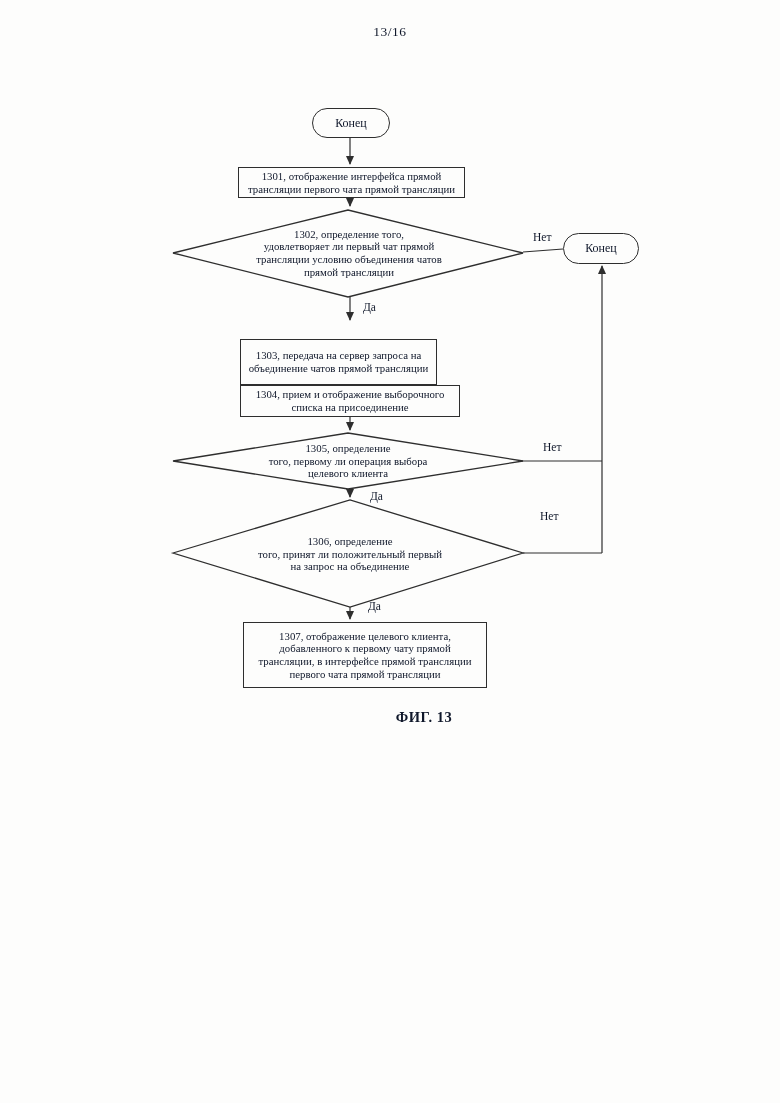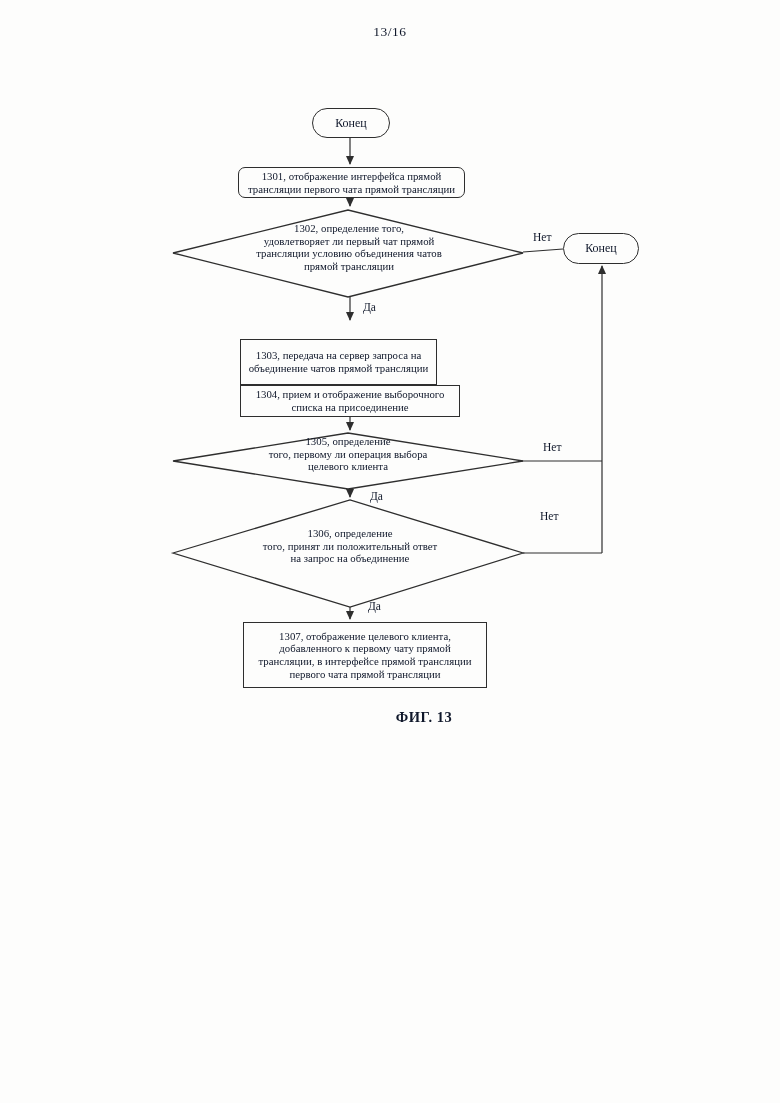--- a/index.html
+++ b/index.html
@@ -33,20 +33,21 @@
   }
   .process { border: 1.5px solid #2e2e2e; }
   .terminator {
     border: 1.5px solid #2e2e2e;
     border-radius: 16px;
     font-size: 12px;
   }
   .decision-text {
     z-index: 2;
     display: flex;
+    align-items: center;
     justify-content: center;
     text-align: center;
     font-size: 10.8px;
     line-height: 1.18;
     background: transparent;
   }
   .pre { white-space: pre-line; }
   .edge-label {
     z-index: 3;
     font-size: 11.5px;
@@ -89,21 +90,21 @@
       <polygon points="173,253 348,210 523,253 348,297"></polygon>
       <polygon points="173,461 348,433 523,461 348,489"></polygon>
       <polygon points="173,553 350,500 523,553 350,607"></polygon>
     </g>
   </svg>
 
   <div class="abs node terminator" style="left:312px; top:108px; width:78px; height:30px;">
     <span>Конец</span>
   </div>
 
-  <div class="abs node process" style="left:238px; top:167px; width:227px; height:31px;border-radius:7px;">
+  <div class="abs node process" style="left:238px; top:167px; width:227px; height:31px;">
     <span class="pre">1301, отображение интерфейса прямой
 трансляции первого чата прямой трансляции</span>
   </div>
 
   <div class="abs decision-text" style="left:218px; top:222px; width:262px; height:62px;">
     <span class="pre">1302, определение того,
 удовлетворяет ли первый чат прямой
 трансляции условию объединения чатов
 прямой трансляции</span>
   </div>
@@ -131,21 +132,21 @@
 того, первому ли операция выбора
 целевого клиента</span>
   </div>
 
   <div class="abs edge-label" style="left:543px; top:441px;">Нет</div>
 
   <div class="abs edge-label" style="left:370px; top:490px;">Да</div>
 
   <div class="abs decision-text" style="left:230px; top:527px; width:240px; height:54px;">
     <span class="pre">1306, определение
-того, принят ли положительный ответ
+того, принят ли положительный первый
 на запрос на объединение</span>
   </div>
 
   <div class="abs edge-label" style="left:540px; top:510px;">Нет</div>
 
   <div class="abs edge-label" style="left:368px; top:600px;">Да</div>
 
   <div class="abs node process" style="left:243px; top:622px; width:244px; height:66px;">
     <span class="pre">1307, отображение целевого клиента,
 добавленного к первому чату прямой

